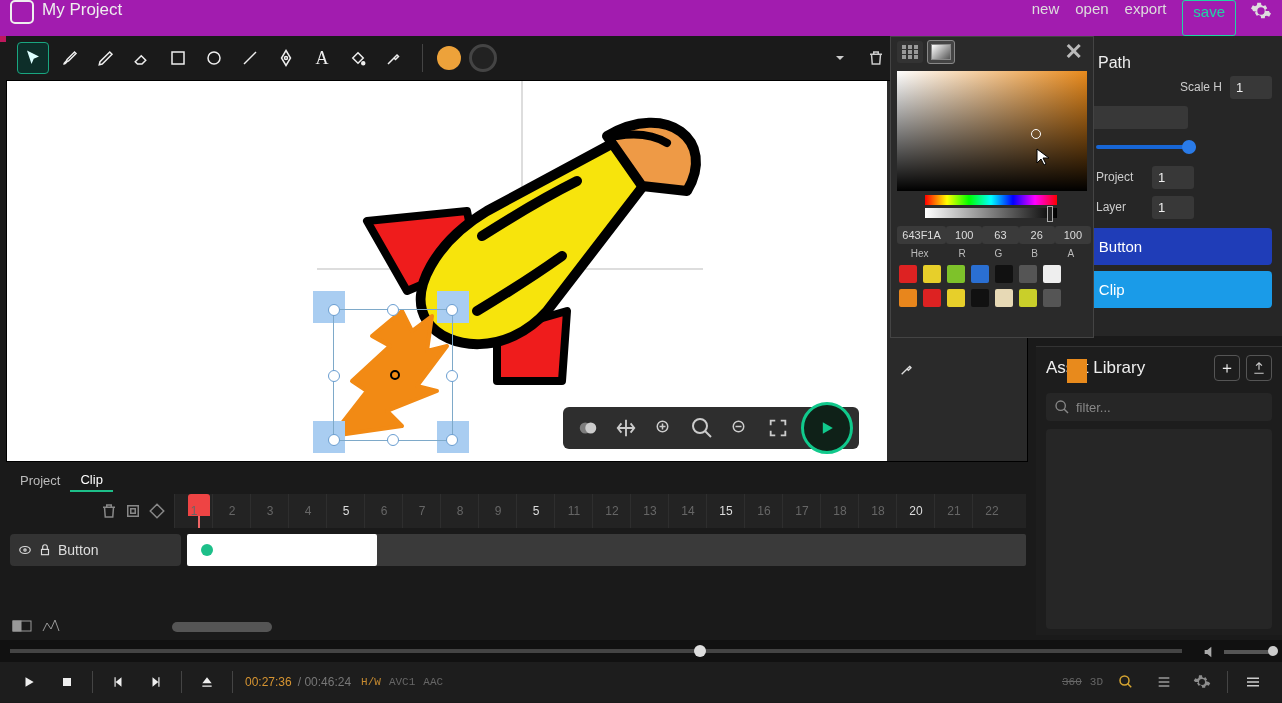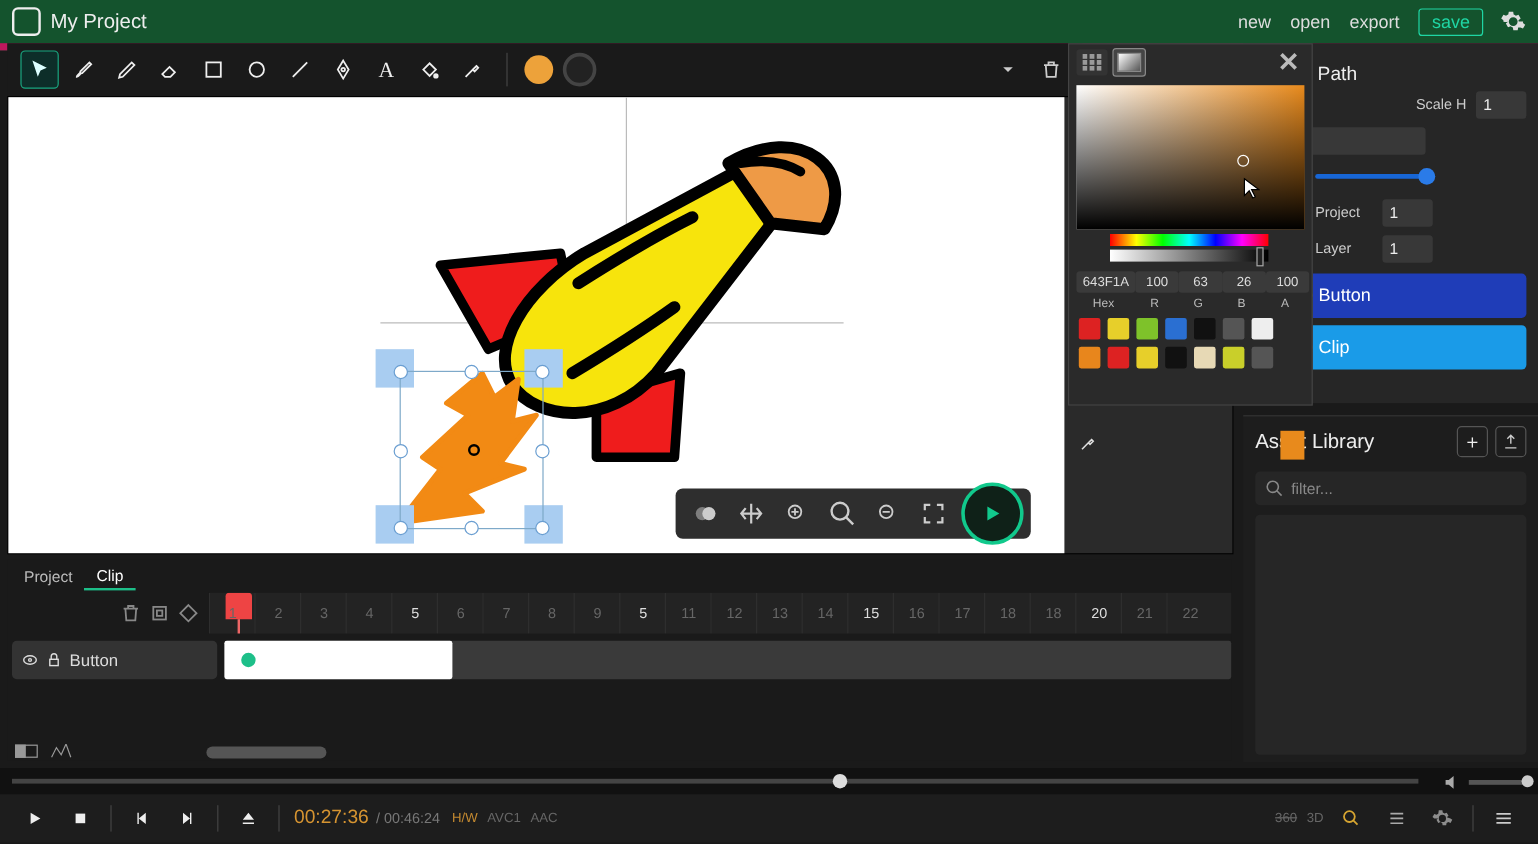--- a/index.html
+++ b/index.html
@@ -1,16 +1,16 @@
 <!DOCTYPE html>
 <html><head>
 <meta charset="utf-8">
 <style>
 html,body{margin:0;padding:0;width:1282px;height:703px;background:#1a1a1a;font-family:Arial,Helvetica,sans-serif;color:#ddd;overflow:hidden;font-size:13px;}
-.topbar{height:36px;background:#14532d;display:flex;align-items:center;padding:0 10px;border-bottom:6px solid #be185d;}
+.topbar{height:36px;background:#a21caf;display:flex;padding:0 10px;border-bottom:6px solid #be185d;}
 .topbar .logo{width:20px;height:20px;border:2px solid #eee;border-radius:5px;margin-right:8px;}
 .topbar .title{color:#eee;font-size:17px;font-weight:500;}
 .topbar .spacer{flex:1;}
 .topbar .tlink{color:#ddd;margin:0 8px;font-size:15px;cursor:pointer;}
 .topbar .save{border:1px solid #1fd6a4;color:#1fd6a4;padding:2px 10px;border-radius:3px;margin:0 8px;}
 .topbar .gear{width:22px;height:22px;margin-left:6px;}
 svg{display:block;}
 .toolbar{position:absolute;left:6px;top:36px;height:44px;width:880px;display:flex;align-items:center;padding:0 8px;background:#1a1a1a;}
 .tool{width:30px;height:30px;margin:0 3px;border-radius:4px;display:flex;align-items:center;justify-content:center;cursor:pointer;color:#eee;}
 .tool.selected{background:#0d2e29;border:1px solid #19a680;}
@@ -82,23 +82,23 @@
 .tltrack .bar .dot{position:absolute;top:10px;width:12px;height:12px;background:#1dbf89;border-radius:50%;}
 .tlscroll{position:absolute;bottom:2px;left:166px;height:10px;width:840px;}
 .tlsthumb{position:absolute;left:0;top:0;height:10px;width:100px;background:#555;border-radius:5px;}
 .globaltl{position:absolute;left:0;top:640px;right:0;height:22px;background:#111;}
 .gltrack{position:absolute;left:10px;right:100px;top:9px;height:4px;background:#444;}
 .glknob{position:absolute;top:5px;width:12px;height:12px;background:#ddd;border-radius:50%;}
 .glvol{position:absolute;right:8px;top:4px;display:flex;align-items:center;gap:6px;color:#aaa;}
 .bottombar{position:absolute;left:0;top:662px;right:0;height:40px;background:#1d1d1d;display:flex;align-items:center;padding:0 10px;}
 .bbtn{width:30px;height:30px;display:flex;align-items:center;justify-content:center;margin:0 4px;color:#ccc;cursor:pointer;}
 .bbdiv{width:1px;height:22px;background:#444;margin:0 6px;}
-.btime{color:#d69431;font-size:16px;margin:0 6px;}
+.btime{color:#d69431;font-size:12px;margin:0 6px;}
 .btime2{color:#777;font-size:12px;}
-.btag{color:#c58a30;font-size:11px;margin:0 4px;}
+.btag{color:#c58a30;font-size:11px;margin:0 4px;font-family:Liberation Mono, monospace;}
 .btag.mut{color:#666;}
 .bottombar .sp{flex:1;}
 .rangeblue{-webkit-appearance:none;appearance:none;height:4px;background:#1766d6;border-radius:3px;width:100px;}
 .rangeblue::-webkit-slider-thumb{-webkit-appearance:none;width:14px;height:14px;background:#2a7be8;border-radius:50%;}
 .arrow-cursor{position:absolute;left:1036px;top:148px;z-index:60;pointer-events:none;}
 </style>
 </head>
 <body>
 
 <div class="topbar">

